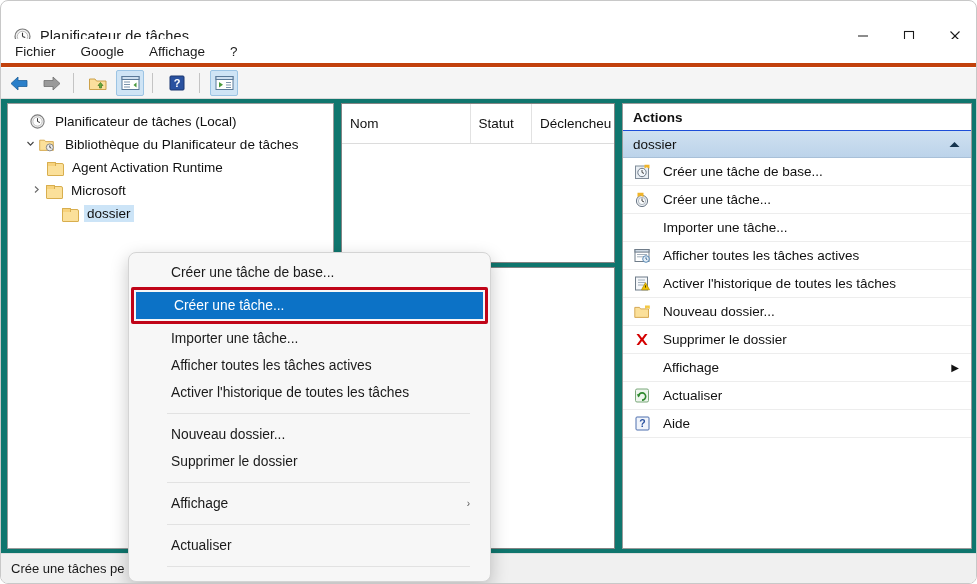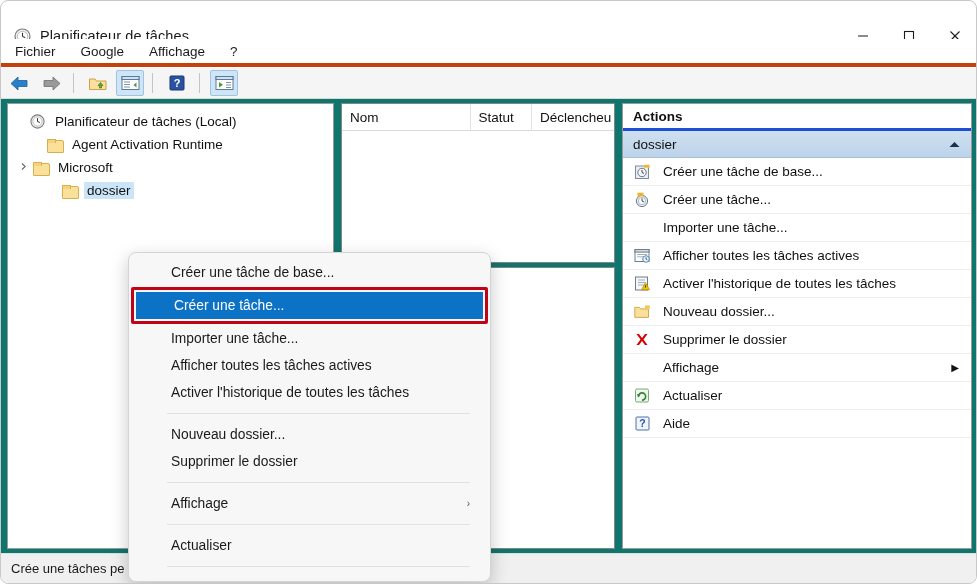--- a/index.html
+++ b/index.html
@@ -117,21 +117,21 @@
   
   .list-pane {
     position: absolute; left: 340px; top: 4px;
     width: 274px; height: 160px;
     background: #ffffff;
     border: 1px solid #848484;
     box-shadow: inset 0 0 0 1px #ffffff, inset 1px 1px 0 0 #bdbdbd;
     overflow: hidden;
   }
   .list-header {
-    height: 27px; display: flex; align-items: stretch;
+    height: 40px; display: flex; align-items: stretch;
     background: #ffffff; border-bottom: 1px solid #dcdcdc;
   }
   .lh-cell {
     display: flex; align-items: center;
     font-size: 13.5px; color: #111;
     padding: 0 8px;
     border-right: 1px solid #e2e2e2;
   }
   .list-pane2 {
     position: absolute; left: 340px; top: 168px;
@@ -145,21 +145,21 @@
     position: absolute; left: 621px; top: 4px;
     width: 350px; height: 446px;
     background: #ffffff;
     border: 1px solid #9a9a9a;
     overflow: hidden;
   }
   .actions-title {
     height: 27px; display: flex; align-items: center;
     padding-left: 10px;
     font-size: 13.5px; font-weight: bold; color: #111;
-    background: #ffffff; border-bottom: 3px solid #1d4ed8;
+    background: #ffffff; border-bottom: 1px solid #1d4ed8;
   }
   .actions-group {
     height: 27px; display: flex; align-items: center;
     padding: 0 10px;
     font-size: 13.5px; color: #111;
     background: linear-gradient(to bottom, #cfe0f0 0%, #bcd3ea 100%);
     border-bottom: 1px solid #a8c0d8;
     justify-content: space-between;
   }
   .act-row {
@@ -319,31 +319,47 @@
           <svg width="15" height="15" viewBox="0 0 15 15">
             <circle cx="7.5" cy="7.5" r="6.6" fill="#f0f0f0" stroke="#7d7d7d" stroke-width="1.1"></circle>
             <circle cx="7.5" cy="7.5" r="4.6" fill="#fdfdfd" stroke="#a8a8a8" stroke-width="0.7"></circle>
             <line x1="7.5" y1="7.5" x2="7.5" y2="4.2" stroke="#333" stroke-width="1"></line>
             <line x1="7.5" y1="7.5" x2="9.9" y2="8.5" stroke="#333" stroke-width="1"></line>
           </svg>
         </span>
         <span class="tw-label">Planificateur de tâches (Local)</span>
       </div>
 
+      <div class="tree-row" style="padding-left:14px">
+        <span class="tw-chev">
+          <svg width="9" height="9" viewBox="0 0 9 9">
+              <path d="M1.5 3 L4.5 6.2 L7.5 3" fill="none" stroke="#444" stroke-width="1.1"></path>
+            </svg>
+        </span>
+        <span class="tw-icon">
+          <svg width="17" height="14" viewBox="0 0 17 14">
+            <path d="M0.7 2.2 L5.5 2.2 L6.6 3.6 L14.3 3.6 L14.3 12.4 L0.7 12.4 Z" fill="#fbe09a" stroke="#d4a64b" stroke-width="0.9"></path>
+            <circle cx="10.8" cy="9.4" r="3.5" fill="#ededed" stroke="#7d7d7d" stroke-width="0.9"></circle>
+            <line x1="10.8" y1="9.4" x2="10.8" y2="7.4" stroke="#333" stroke-width="0.9"></line>
+            <line x1="10.8" y1="9.4" x2="12.3" y2="10.2" stroke="#333" stroke-width="0.9"></line>
+          </svg>
+        </span>
+        <span class="tw-label">Bibliothèque du Planificateur de tâches</span>
+      </div>
 
       <div class="tree-row" style="padding-left:21px">
         <span class="tw-chev"></span>
         <span class="tw-icon">
             <span class="folder-ico"></span>
           </span>
         <span class="tw-label">Agent Activation Runtime</span>
       </div>
 
 
-      <div class="tree-row" style="padding-left:7px">
+      <div class="tree-row" style="padding-left:20px">
         <span class="tw-chev">
           <svg width="9" height="9" viewBox="0 0 9 9">
               <path d="M3 1.5 L6.2 4.5 L3 7.5" fill="none" stroke="#6a6a6a" stroke-width="1.1"></path>
             </svg>
         </span>
         <span class="tw-icon">
             <span class="folder-ico"></span>
           </span>
         <span class="tw-label">Microsoft</span>
       </div>

